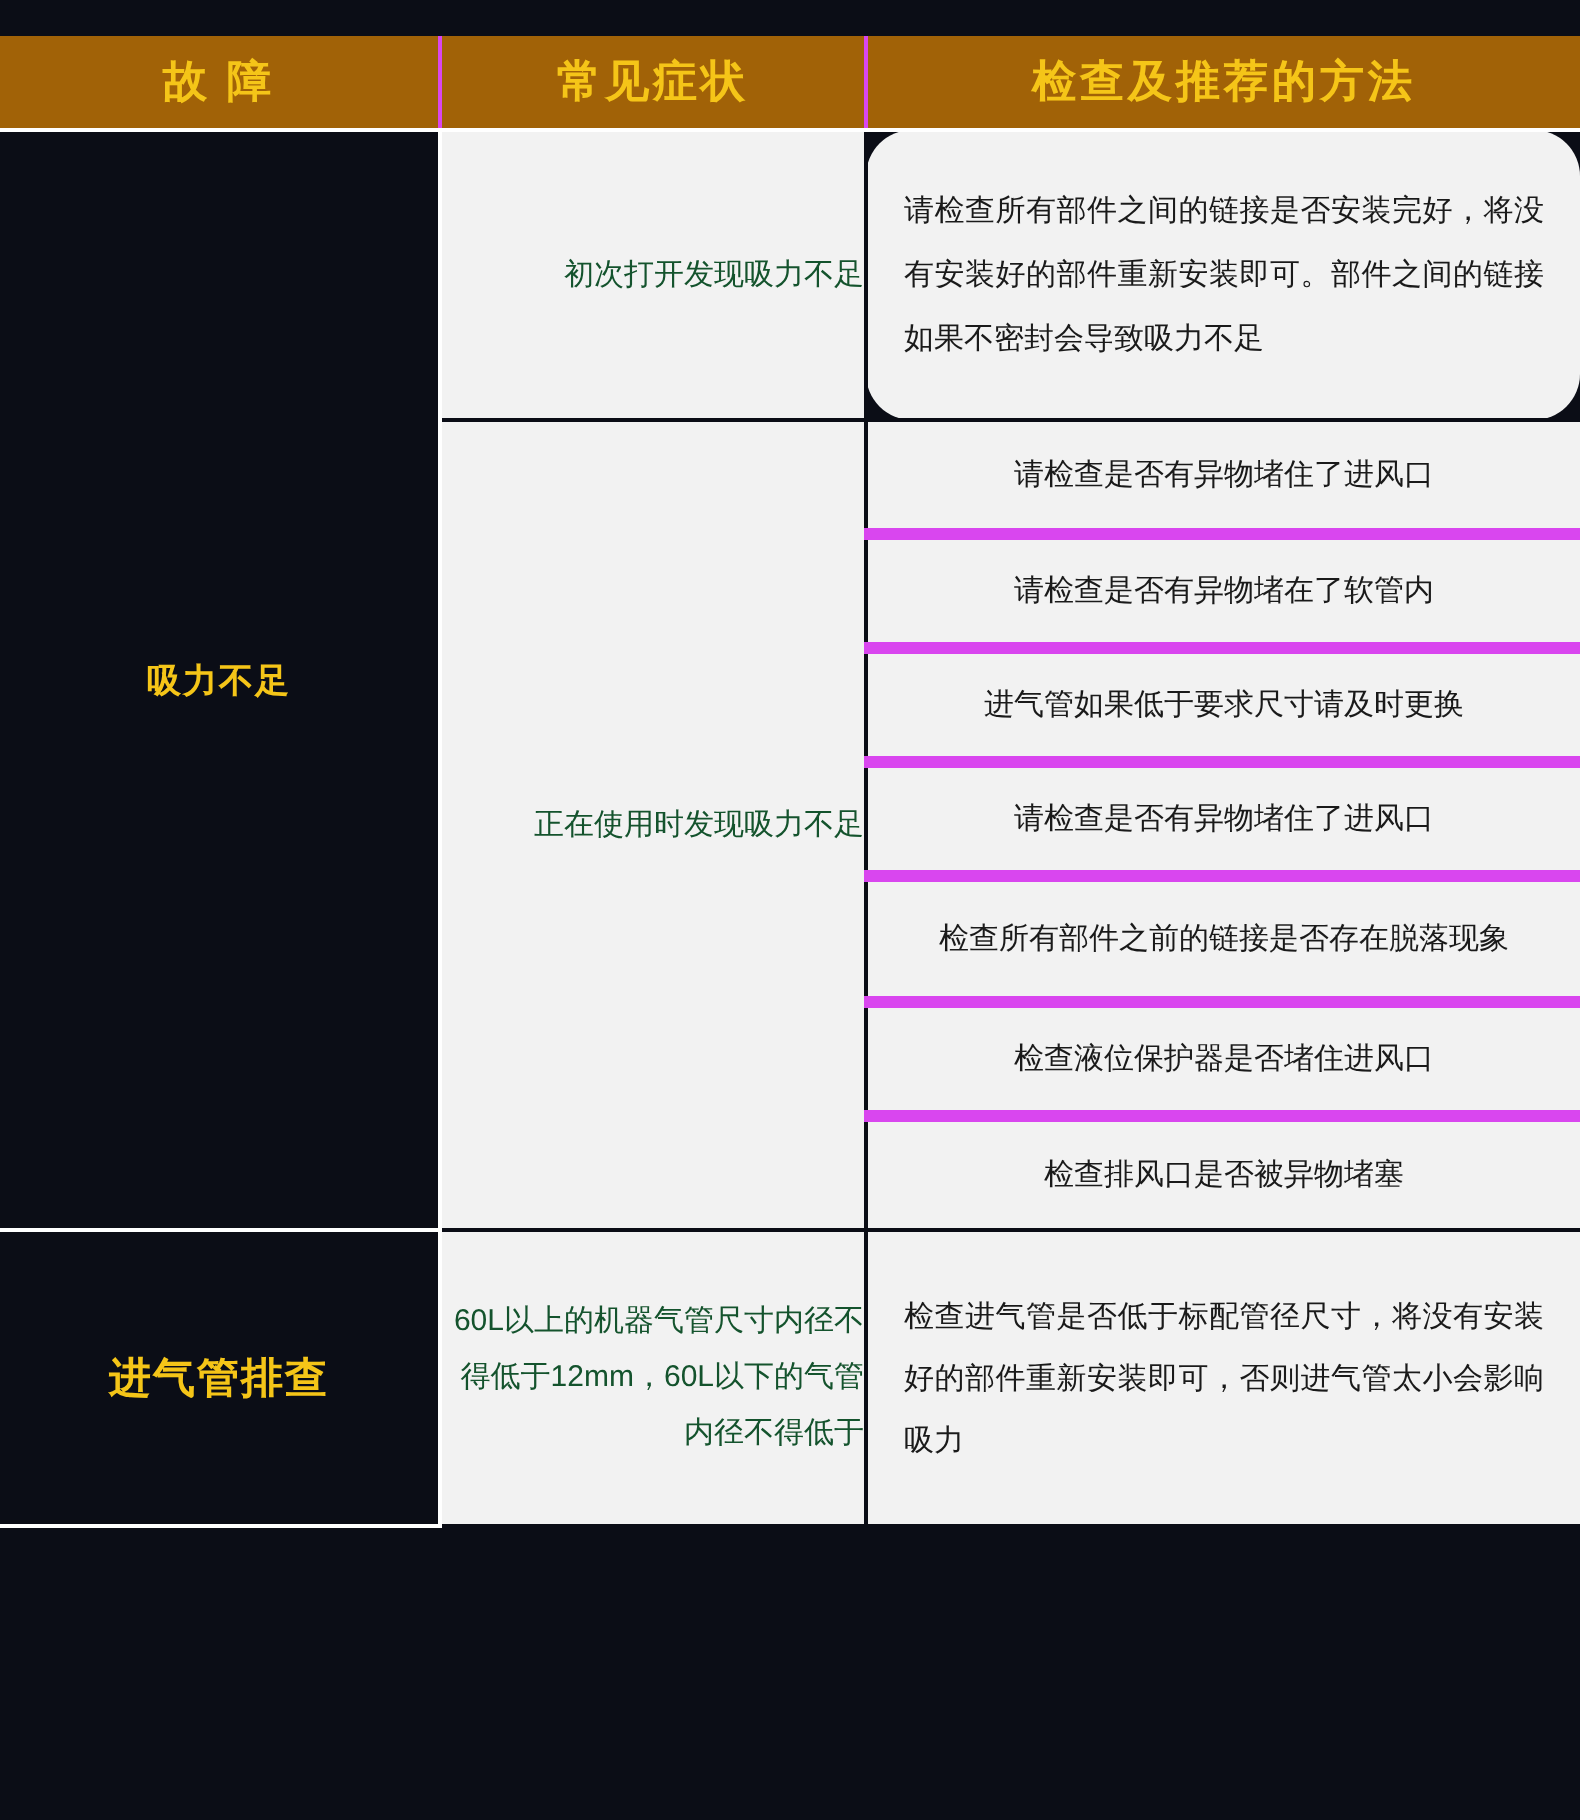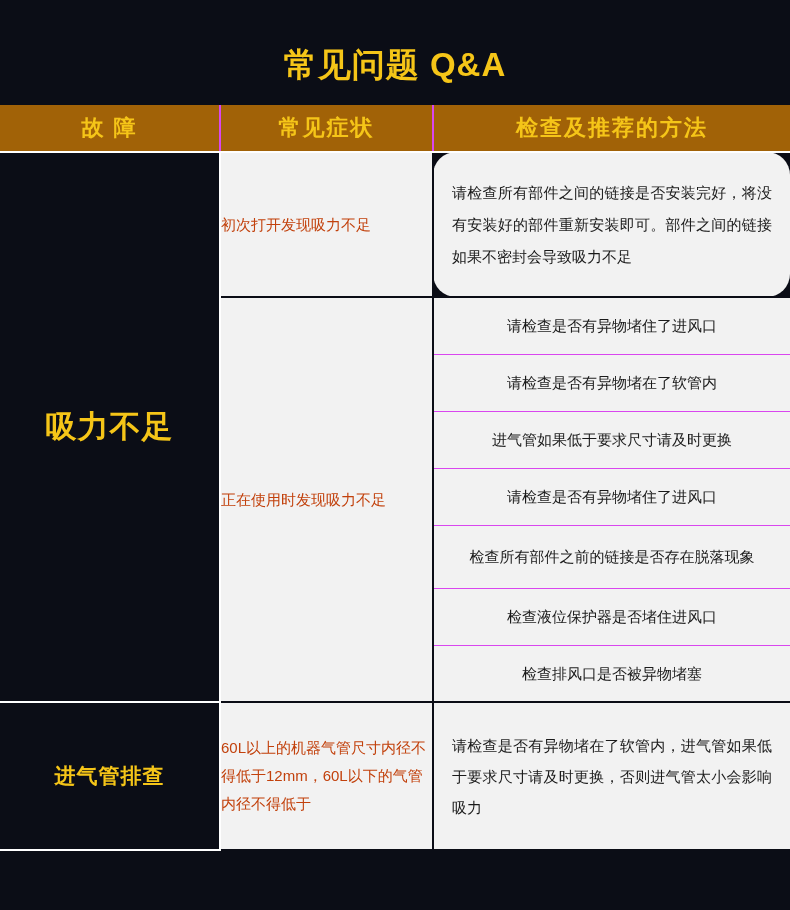--- a/index.html
+++ b/index.html
@@ -54,52 +54,52 @@
     letter-spacing: 2px;
     border-bottom: 2px solid #ffffff;
     background: #a16207;
   }
   .head-cell.sep {
     border-left: 2px solid #d946ef;
   }
 
   .cat-cell {
     color: #f5c518;
-    font-size: 31px;
+    font-size: 17px;
     font-weight: bold;
     text-align: center;
     background: #0b0d16;
     border-bottom: 2px solid #ffffff;
     border-right: 2px solid #ffffff;
     letter-spacing: 1px;
   }
   .cat-cell.small {
     font-size: 21px;
   }
 
   .sym-cell {
     background: #f2f2f2;
-    color: #c2410c;
+    color: #14532d;
     font-size: 15px;
     line-height: 28px;
-    text-align: left;
+    text-align: right;
     padding: 12px 16px;
     border-bottom: 2px solid #0b0d16;
     border-right: 2px solid #0b0d16;
     box-sizing: border-box;
   }
 
   .chk-cell {
     background: #f2f2f2;
     color: #1a1a1a;
     font-size: 15px;
     line-height: 29px;
     text-align: center;
     padding: 10px 14px;
-    border-bottom: 1px solid #d946ef;
+    border-bottom: 6px solid #d946ef;
     box-sizing: border-box;
   }
   .chk-cell.block {
     padding: 14px 18px;
     text-align: justify;
     text-align-last: left;
     line-height: 32px;
     border-bottom: 2px solid #0b0d16;
     border-radius: 23px;
   }
@@ -115,21 +115,20 @@
     padding: 14px 18px;
     line-height: 31px;
     border-bottom: 2px solid #0b0d16;
   }
 </style>
 </head>
 <body>
 
 <div class="page">
 
-  <div class="title">常见问题 Q&amp;A</div>
 
   <table class="qa">
     <colgroup>
       <col class="col1">
       <col class="col2">
       <col class="col3">
     </colgroup>
     <tbody>
       <tr>
         <th class="head-cell">故 障</th>
@@ -162,18 +161,18 @@
       <tr>
         <td class="chk-cell" style="height:57px;">检查液位保护器是否堵住进风口</td>
       </tr>
       <tr>
         <td class="chk-cell last-in-group" style="height:57px;margin-top:47px;">检查排风口是否被异物堵塞</td>
       </tr>
 
       <tr>
         <td class="cat-cell small">进气管排查</td>
         <td class="sym-cell" style="height:148px;">60L以上的机器气管尺寸内径不得低于12mm，60L以下的气管内径不得低于</td>
-        <td class="chk-cell para" style="height:148px;">请检查是否有异物堵在了软管内，进气管如果低于要求尺寸请及时更换，否则进气管太小会影响吸力</td>
+        <td class="chk-cell para" style="height:148px;">检查进气管是否低于标配管径尺寸，将没有安装好的部件重新安装即可，否则进气管太小会影响吸力</td>
       </tr>
     </tbody>
   </table>
 
 </div>
 
 </body></html>

